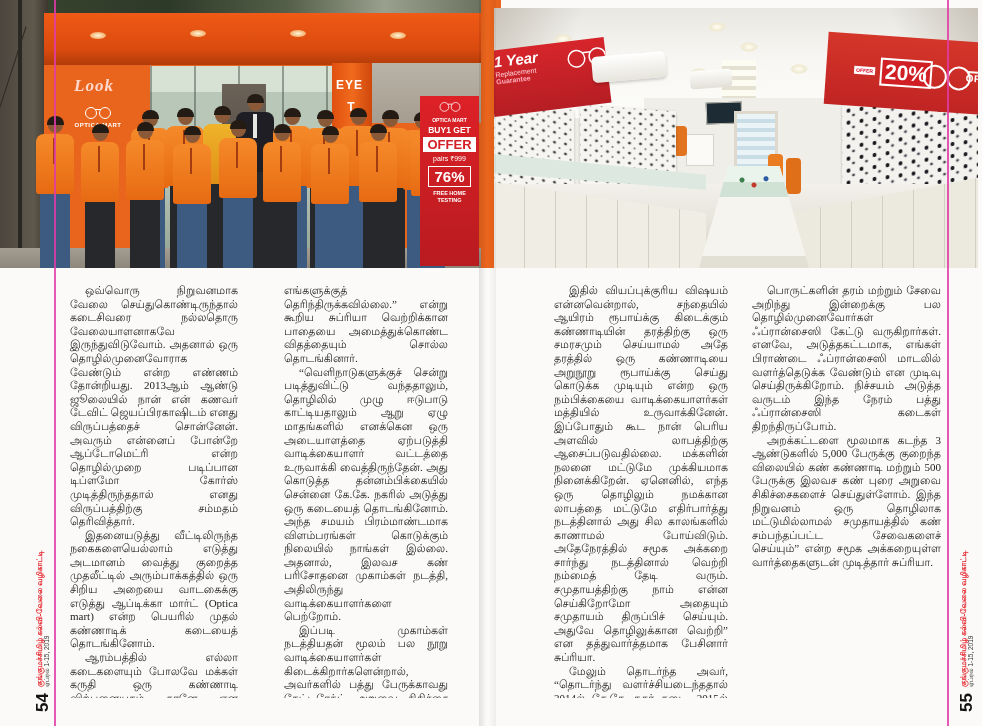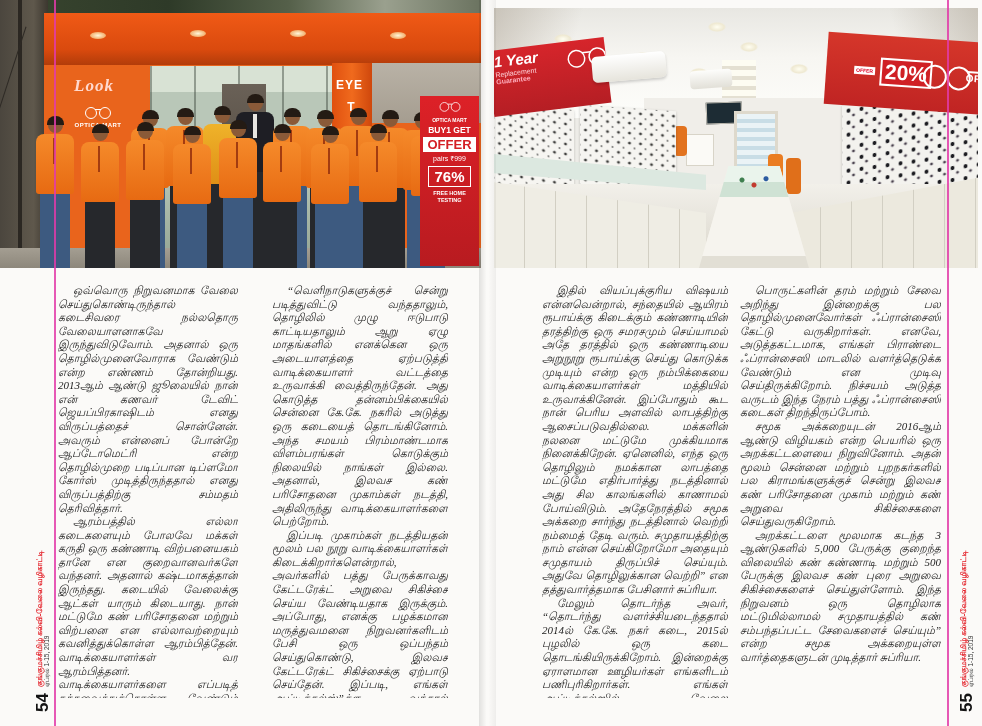--- a/index.html
+++ b/index.html
@@ -3,42 +3,42 @@
 <meta charset="utf-8">
 <style>
   html,body{margin:0;padding:0;background:#ffffff;}
   #canvas{position:relative;width:982px;height:726px;background:#fbfaf8;overflow:hidden;
           font-family:"Liberation Serif","DejaVu Serif",serif;}
   
   .abs{position:absolute;}
   
   .col{position:absolute;top:284px;height:414px;overflow:hidden;color:#1b1b1b;
        font-size:11px;line-height:13.6px;text-align:justify;}
-  .col p{margin:0 0 0 0;font-style:italic;}
+  .col p{margin:0 0 0 12px;}
   .col p.ind{text-indent:15px;}
   #c54a{left:58px;width:180px;}
   #c54b{left:272px;width:176px;}
   #c55a{left:542px;width:186px;}
   #c55b{left:740px;width:201px;}
   
   .trim{position:absolute;top:0;width:1.5px;height:726px;background:#e23ba9;opacity:.85;z-index:40;}
   
   .sidebar{position:absolute;bottom:14px;width:158px;height:26px;transform-origin:0 100%;
            transform:rotate(-90deg);display:flex;align-items:center;gap:6px;z-index:41;}
   #sb54{left:56px;}
   #sb55{left:980px;}
   .pageno{font-family:"Liberation Sans","DejaVu Sans",sans-serif;font-weight:bold;font-size:17px;color:#141414;}
   .sbstack{display:flex;flex-direction:column;line-height:1.05;}
   .sbname{font-family:"Liberation Sans","DejaVu Sans",sans-serif;font-weight:bold;font-size:7.5px;color:#e4232b;white-space:nowrap;}
   .sbdate{font-family:"Liberation Sans","DejaVu Sans",sans-serif;font-size:6.5px;color:#333;white-space:nowrap;}
   
   .fold{position:absolute;left:479px;top:0;width:17px;height:726px;
         background:linear-gradient(90deg,rgba(0,0,0,.10),rgba(0,0,0,0) 45%,rgba(0,0,0,0) 55%,rgba(0,0,0,.05));z-index:5;}
   
-  #photoL{left:0;top:0;width:481px;height:268px;overflow:hidden;background:#e9641c;z-index:2;}
+  #photoL{left:0;top:0;width:481px;height:268px;overflow:hidden;background:#e9641c;z-index:2;padding-left:20px;}
   .pl-trees{left:0;top:0;width:481px;height:16px;
      background:linear-gradient(90deg,#39452f,#2e3a28 35%,#55604a 60%,#9aa08e 80%,#6b7360);}
   .pl-wall{left:0;top:0;width:48px;height:254px;background:linear-gradient(90deg,#4b463e,#5f584c 70%,#3c372f);}
   .pl-pipe{left:18px;top:0;width:4px;height:254px;background:#2b2722;}
   .pl-wire{left:6px;top:30px;width:40px;height:120px;border-left:1.5px solid #2e2a25;transform:rotate(18deg);}
   .pl-awning{left:44px;top:13px;width:437px;height:52px;
      background:linear-gradient(180deg,#f05a16,#da4a0e 70%,#b23c0a);}
   .pl-light{width:16px;height:7px;border-radius:50%;background:radial-gradient(#fff6d8,#f0a35c 80%);}
   .pl-facade{left:44px;top:63px;width:437px;height:191px;background:#e9641c;}
   .pl-glass{left:150px;top:66px;width:182px;height:188px;
@@ -325,33 +325,34 @@
     <div class="abs pr-counter">
       <div class="glass"></div>
       <div class="items"></div>
     </div>
   </div>
 
   <div class="fold"></div>
 
   <div id="c54a" class="col">
     <p class="ind">ஒவ்வொரு நிறுவனமாக வேலை செய்துகொண்டிருந்தால் கடைசிவரை நல்லதொரு வேலையாளனாகவே இருந்துவிடுவோம். அதனால் ஒரு தொழில்முனைவோராக வேண்டும் என்ற எண்ணம் தோன்றியது. 2013ஆம் ஆண்டு ஜூலையில் நான் என் கணவர் டேவிட் ஜெயப்பிரகாஷிடம் எனது விருப்பத்தைச் சொன்னேன். அவரும் என்னைப் போன்றே ஆப்டோமெட்ரி என்ற தொழில்முறை படிப்பான டிப்ளமோ கோர்ஸ் முடித்திருந்ததால் எனது விருப்பத்திற்கு சம்மதம் தெரிவித்தார்.</p>
+    <p class="ind">இதனையடுத்து வீட்டிலிருந்த நகைகளையெல்லாம் எடுத்து அடமானம் வைத்து குறைத்த முதலீட்டில் அரும்பாக்கத்தில் ஒரு சிறிய அறையை வாடகைக்கு எடுத்து ஆப்டிக்கா மார்ட் (Optica mart) என்ற பெயரில் முதல் கண்ணாடிக் கடையைத் தொடங்கினோம்.</p>
     <p class="ind">ஆரம்பத்தில் எல்லா கடைகளையும் போலவே மக்கள் கருதி ஒரு கண்ணாடி விற்பனையகம் தானே என குறைவானவர்களே வந்தனர். அதனால் கஷ்டமாகத்தான் இருந்தது. கடையில் வேலைக்கு ஆட்கள் யாரும் கிடையாது. நான் மட்டுமே கண் பரிசோதனை மற்றும் விற்பனை என எல்லாவற்றையும் கவனித்துக்கொள்ள ஆரம்பித்தேன். வாடிக்கையாளர்கள் வர ஆரம்பித்தனர். வாடிக்கையாளர்களை எப்படித் தக்கவைத்துக்கொள்ள வேண்டும் எனும் தொழில் பக்குவமோ, தந்திரங்களோ</p>
   </div>
   <div id="c54b" class="col">
+    <p>எங்களுக்குத் தெரிந்திருக்கவில்லை.” என்று கூறிய சுப்ரியா வெற்றிக்கான பாதையை அமைத்துக்கொண்ட விதத்தையும் சொல்ல தொடங்கினார்.</p>
     <p class="ind">“வெளிநாடுகளுக்குச் சென்று படித்துவிட்டு வந்ததாலும், தொழிலில் முழு ஈடுபாடு காட்டியதாலும் ஆறு ஏழு மாதங்களில் எனக்கென ஒரு அடையாளத்தை ஏற்படுத்தி வாடிக்கையாளர் வட்டத்தை உருவாக்கி வைத்திருந்தேன். அது கொடுத்த தன்னம்பிக்கையில் சென்னை கே.கே. நகரில் அடுத்து ஒரு கடையைத் தொடங்கினோம். அந்த சமயம் பிரம்மாண்டமாக விளம்பரங்கள் கொடுக்கும் நிலையில் நாங்கள் இல்லை. அதனால், இலவச கண் பரிசோதனை முகாம்கள் நடத்தி, அதிலிருந்து வாடிக்கையாளர்களை பெற்றோம்.</p>
     <p class="ind">இப்படி முகாம்கள் நடத்தியதன் மூலம் பல நூறு வாடிக்கையாளர்கள் கிடைக்கிறார்களென்றால், அவர்களில் பத்து பேருக்காவது கேட்டரேக்ட் அறுவை சிகிச்சை செய்ய வேண்டியதாக இருக்கும். அப்போது, எனக்கு பழக்கமான மருத்துவமனை நிறுவனர்களிடம் பேசி ஒரு ஒப்பந்தம் செய்துகொண்டு, இலவச கேட்டரேக்ட் சிகிச்சைக்கு ஏற்பாடு செய்தேன். இப்படி, எங்கள் ஆப்டிக்கல்ஸ்”க்கு வந்தால் இலவசமாக கண் அறுவை சிகிச்சை செய்ய முடியும் என்று மக்கள் மத்தியில் பேச்சுவாக்கில் செய்திகள் பரவிதான் எங்கள் கடைக்கான மார்க்கெட்டிங் நடந்தது.</p>
   </div>
   <div id="c55a" class="col">
     <p class="ind">இதில் வியப்புக்குரிய விஷயம் என்னவென்றால், சந்தையில் ஆயிரம் ரூபாய்க்கு கிடைக்கும் கண்ணாடியின் தரத்திற்கு ஒரு சமரசமும் செய்யாமல் அதே தரத்தில் ஒரு கண்ணாடியை அறுநூறு ரூபாய்க்கு செய்து கொடுக்க முடியும் என்ற ஒரு நம்பிக்கையை வாடிக்கையாளர்கள் மத்தியில் உருவாக்கினேன். இப்போதும் கூட நான் பெரிய அளவில் லாபத்திற்கு ஆசைப்படுவதில்லை. மக்களின் நலனை மட்டுமே முக்கியமாக நினைக்கிறேன். ஏனெனில், எந்த ஒரு தொழிலும் நமக்கான லாபத்தை மட்டுமே எதிர்பார்த்து நடத்தினால் அது சில காலங்களில் காணாமல் போய்விடும். அதேநேரத்தில் சமூக அக்கறை சார்ந்து நடத்தினால் வெற்றி நம்மைத் தேடி வரும். சமுதாயத்திற்கு நாம் என்ன செய்கிறோமோ அதையும் சமுதாயம் திருப்பிச் செய்யும். அதுவே தொழிலுக்கான வெற்றி” என தத்துவார்த்தமாக பேசினார் சுப்ரியா.</p>
     <p class="ind">மேலும் தொடர்ந்த அவர், “தொடர்ந்து வளர்ச்சியடைந்ததால் 2014ல் கே.கே. நகர் கடை, 2015ல் புழலில் ஒரு கடை தொடங்கியிருக்கிறோம். இன்றைக்கு ஏராளமான ஊழியர்கள் எங்களிடம் பணிபுரிகிறார்கள். எங்கள் ஆப்டிக்கல்ஸில் வேலை செய்தவர்களில் சிலர் தனியே சென்று கடை நடத்தும் அளவு வளர்ந்திருக்கிறார்கள். இது நான் எதிர்பார்க்காத வளர்ச்சி. சாதாரண ஒரு கடையாக ஆரம்பித்தது</p>
   </div>
   <div id="c55b" class="col">
     <p class="ind">பொருட்களின் தரம் மற்றும் சேவை அறிந்து இன்றைக்கு பல தொழில்முனைவோர்கள் ஃப்ரான்சைஸி கேட்டு வருகிறார்கள். எனவே, அடுத்தகட்டமாக, எங்கள் பிராண்டை ஃப்ரான்சைஸி மாடலில் வளர்த்தெடுக்க வேண்டும் என முடிவு செய்திருக்கிறோம். நிச்சயம் அடுத்த வருடம் இந்த நேரம் பத்து ஃப்ரான்சைஸி கடைகள் திறந்திருப்போம்.</p>
-    <p class="ind">சமூக அக்கறையுடன் 2016ஆம் ஆண்டு விழியகம் என்ற பெயரில் ஒரு அறக்கட்டளையை நிறுவினோம். அதன் மூலம் சென்னை மற்றும் புறநகர்களில் பல கிராமங்களுக்குச் சென்று இலவச கண் பரிசோதனை முகாம் மற்றும் கண் அறுவை சிகிச்சைகளை செய்துவருகிறோம்.</p>
     <p class="ind">அறக்கட்டளை மூலமாக கடந்த 3 ஆண்டுகளில் 5,000 பேருக்கு குறைந்த விலையில் கண் கண்ணாடி மற்றும் 500 பேருக்கு இலவச கண் புரை அறுவை சிகிச்சைகளைச் செய்துள்ளோம். இந்த நிறுவனம் ஒரு தொழிலாக மட்டுமில்லாமல் சமுதாயத்தில் கண் சம்பந்தப்பட்ட சேவைகளைச் செய்யும்” என்ற சமூக அக்கறையுள்ள வார்த்தைகளுடன் முடித்தார் சுப்ரியா.</p>
 
   </div>
 
   <div class="trim" style="left:54px;"></div>
   <div class="trim" style="left:947px;"></div>
 
   <div id="sb54" class="sidebar">
     <span class="pageno">54</span>
     <span class="sbstack">

